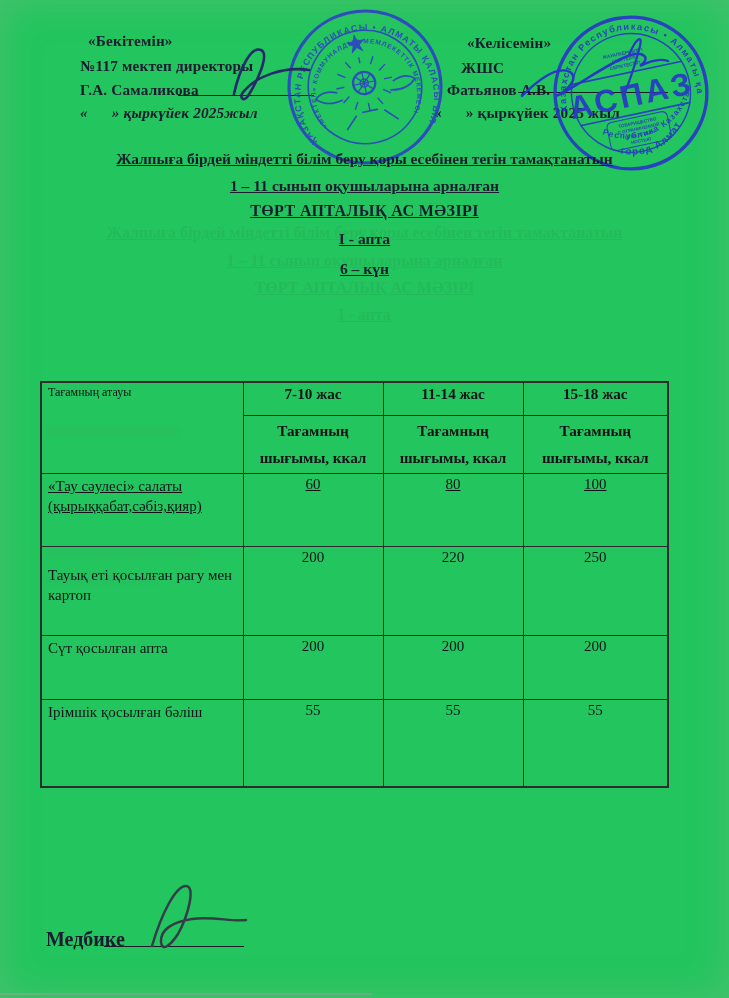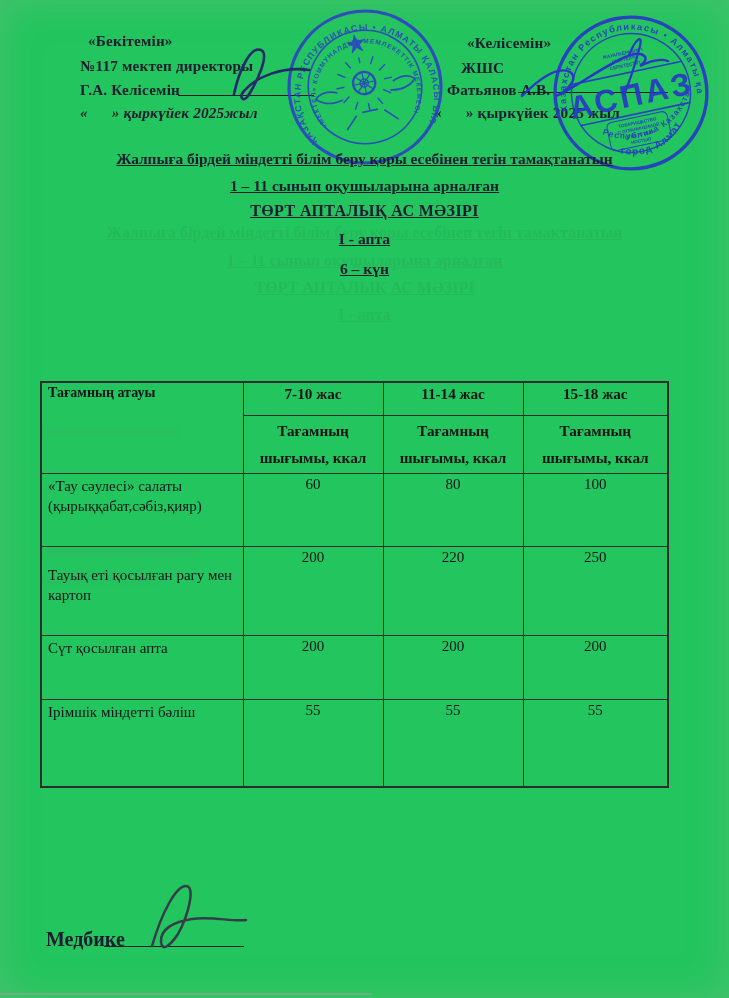--- a/index.html
+++ b/index.html
@@ -26,44 +26,44 @@
   .g1{top:224px;} .g2{top:252px;} .g3{top:279px;} .g4{top:306px;}
   .uline{position:absolute;height:0;border-bottom:1.4px solid #1b1b24;}
   
   table.menu{
     position:absolute;left:40px;top:381px;
     width:627px;border-collapse:collapse;table-layout:fixed;
     font-size:15px;color:#121218;
   }
   table.menu td{border:1.5px solid #2c2c2c;vertical-align:top;padding:2px 6px;}
   table.menu{border:2px solid #2c2c2c;}
-  td.name-h{vertical-align:top;padding-top:20px;padding-left:8px;font-weight:bold;font-size:14px;margin-left:21px;}
+  td.name-h{vertical-align:top;padding-top:20px;padding-left:8px;font-weight:normal;font-size:12px;margin-left:21px;}
   td.age{height:28px;text-align:center;vertical-align:middle;font-weight:bold;font-size:15.2px;padding:2px;}
   td.sub{height:52px;text-align:center;font-weight:bold;font-size:15.2px;padding-top:5px;}
   td.sub span{display:inline-block;width:112px;line-height:1.75;}
   td.dish{padding-top:4px;padding-left:7px;line-height:1.35;}
   td.val{text-align:center;padding-top:3px;}
-  tr.r1 td{height:68px;}
+  tr.r1 td{height:68px;text-decoration:underline;}
   tr.r2 td{height:68px;}
   tr.r2 td.dish{padding-top:18px;}
   tr.r3 td{height:59px;}
   tr.r4 td{height:82px;}
   .ghost-bar{position:absolute;background:rgba(110,125,110,.07);filter:blur(2px);border-radius:2px;}
   .footer-label{font-size:20px;font-weight:bold;}
   .edge-bottom{position:absolute;left:0;top:993px;width:372px;height:2px;background:#9aa09e;opacity:.55;}
   svg text{font-family:"Liberation Sans", sans-serif;}
 </style>
 </head>
 <body>
 
 <div class="page">
 
   <div class="abs hdr" style="left:88px;top:32px;">«Бекітемін»</div>
   <div class="abs hdr" style="left:80px;top:57px;">№117 мектеп  директоры</div>
-  <div class="abs hdr" style="left:80px;top:81px;">Г.А. Келісемін</div>
+  <div class="abs hdr" style="left:80px;top:81px;">Г.А. Самаликова</div>
   <div class="uline" style="left:178px;top:95px;width:136px;"></div>
   <div class="abs hdr pre" style="left:80px;top:104px;font-style:italic;">«      » қыркүйек 2025жыл</div>
 
   <div class="abs hdr" style="left:467px;top:34px;">«Келісемін»</div>
   <div class="abs hdr" style="left:461px;top:59px;">ЖШС</div>
   <div class="abs hdr" style="left:447px;top:81px;">Фатьянов А.В.</div>
   <div class="uline" style="left:518px;top:92px;width:150px;"></div>
   <div class="abs hdr pre" style="left:434px;top:104px;">«      » қыркүйек 2025 жыл</div>
 
   <svg class="abs" style="left:284px;top:6px;opacity:.88;" width="162" height="162" viewBox="0 0 160 160">
@@ -184,21 +184,21 @@
         <td class="val">220</td>
         <td class="val">250</td>
       </tr>
       <tr class="r3">
         <td class="dish">Сүт қосылған апта</td>
         <td class="val">200</td>
         <td class="val">200</td>
         <td class="val">200</td>
       </tr>
       <tr class="r4">
-        <td class="dish">Ірімшік міндетті бәліш</td>
+        <td class="dish">Ірімшік қосылған бәліш</td>
         <td class="val">55</td>
         <td class="val">55</td>
         <td class="val">55</td>
       </tr>
     </tbody>
   </table>
 
   <div class="ghost-bar" style="left:48px;top:428px;width:130px;height:9px;"></div>
   <div class="ghost-bar" style="left:48px;top:548px;width:150px;height:9px;"></div>
   <div class="ghost-bar" style="left:48px;top:575px;width:110px;height:8px;"></div>

